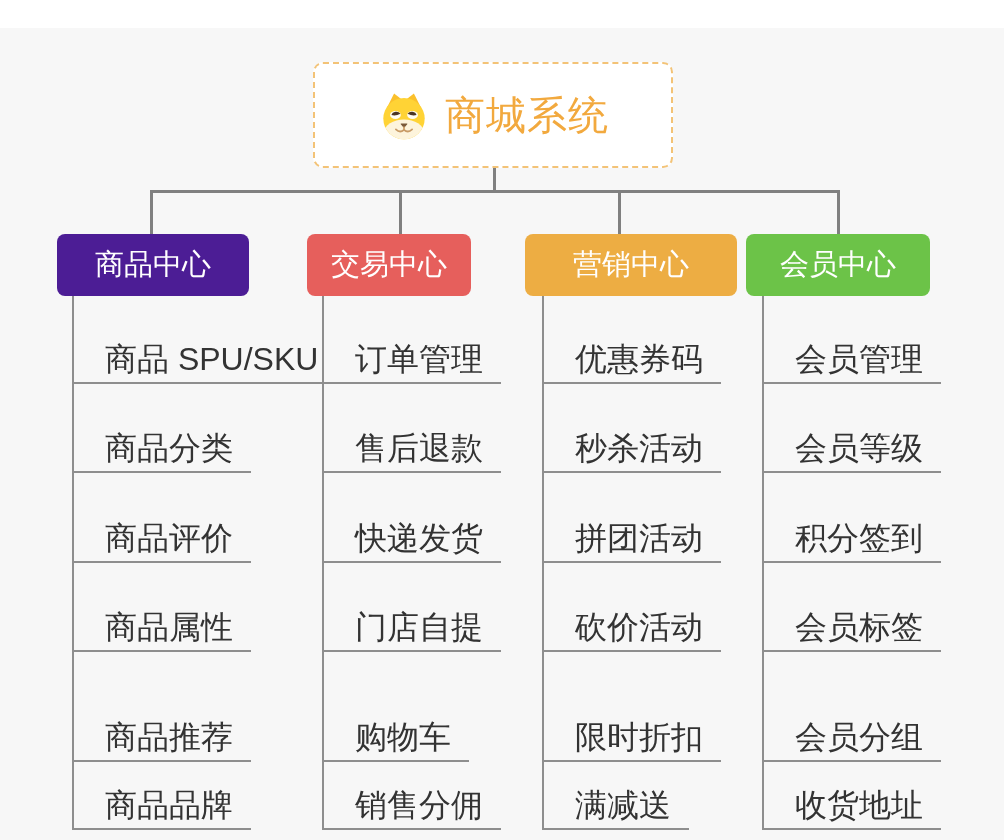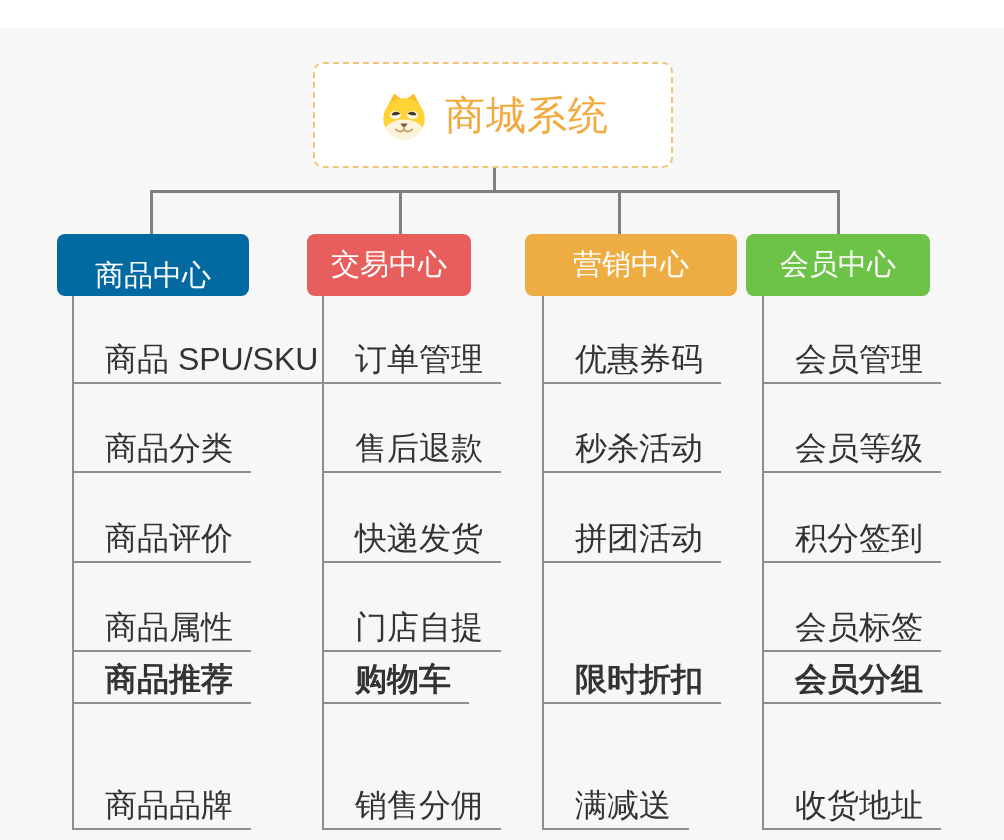--- a/index.html
+++ b/index.html
@@ -81,21 +81,21 @@
     white-space: nowrap;
   }
   .col1 { left: 72px; }
   .col2 { left: 322px; }
   .col3 { left: 542px; }
   .col4 { left: 762px; }
   .row0 { top: 310px; }
   .row1 { top: 399px; }
   .row2 { top: 489px; }
   .row3 { top: 578px; }
-  .row4 { top: 630px; font-weight: bold; }
+  .row4 { top: 688px; }
   .row5 { top: 756px; }
   .dog-icon { flex: 0 0 auto; }
 </style>
 </head>
 <body>
 
 <div class="stage">
 
   <div class="cline" style="left:493px; top:140px; width:3px; height:25px;"></div>
   <div class="cline" style="left:150px; top:162px; width:690px; height:3px;"></div>
@@ -117,21 +117,21 @@
       <ellipse cx="39.5" cy="27" rx="6" ry="4.5" fill="#FFFDF4"></ellipse>
       <path d="M16 27 a5.5 4.5 0 0 1 10 -1.5 q-5 3 -10 1.5 z" fill="#4A3524"></path>
       <path d="M34 25.5 a5.5 4.5 0 0 1 10 1.5 q-5 1.5 -10 -1.5 z" fill="#4A3524"></path>
       <path d="M26.8 36.5 h6.4 q1 0 0.4 0.9 l-2.8 3.1 q-0.8 0.9 -1.6 0 l-2.8 -3.1 q-0.6 -0.9 0.4 -0.9 z" fill="#7A5A3A"></path>
       <path d="M30 40.5 v3" stroke="#C89B66" stroke-width="1.8" stroke-linecap="round"></path>
       <path d="M21 43 Q25.5 47.5 30 43.5 Q34.5 47.5 39 43" stroke="#C89B66" stroke-width="2" fill="none" stroke-linecap="round"></path>
     </svg>
     <span class="root-title">商城系统</span>
   </div>
 
-  <div class="branch-box branch-1" style="background-color: #0369a1; align-items: flex-end;">
+  <div class="branch-box branch-1" style="background-color: #4c1d95;">
     <span>商品中心</span>
   </div>
   <div class="branch-box branch-2" style="background-color: rgb(230, 95, 92);">
     <span>交易中心</span>
   </div>
   <div class="branch-box branch-3" style="background-color: rgb(237, 173, 67);">
     <span>营销中心</span>
   </div>
   <div class="branch-box branch-4" style="background-color: rgb(108, 195, 72);">
     <span>会员中心</span>
@@ -152,20 +152,21 @@
   <div class="leaf col2 row0">订单管理</div>
   <div class="leaf col2 row1">售后退款</div>
   <div class="leaf col2 row2">快递发货</div>
   <div class="leaf col2 row3">门店自提</div>
   <div class="leaf col2 row4">购物车</div>
   <div class="leaf col2 row5">销售分佣</div>
 
   <div class="leaf col3 row0">优惠券码</div>
   <div class="leaf col3 row1">秒杀活动</div>
   <div class="leaf col3 row2">拼团活动</div>
+  <div class="leaf col3 row3">砍价活动</div>
   <div class="leaf col3 row4">限时折扣</div>
   <div class="leaf col3 row5">满减送</div>
 
   <div class="leaf col4 row0">会员管理</div>
   <div class="leaf col4 row1">会员等级</div>
   <div class="leaf col4 row2">积分签到</div>
   <div class="leaf col4 row3">会员标签</div>
   <div class="leaf col4 row4">会员分组</div>
   <div class="leaf col4 row5">收货地址</div>
 

